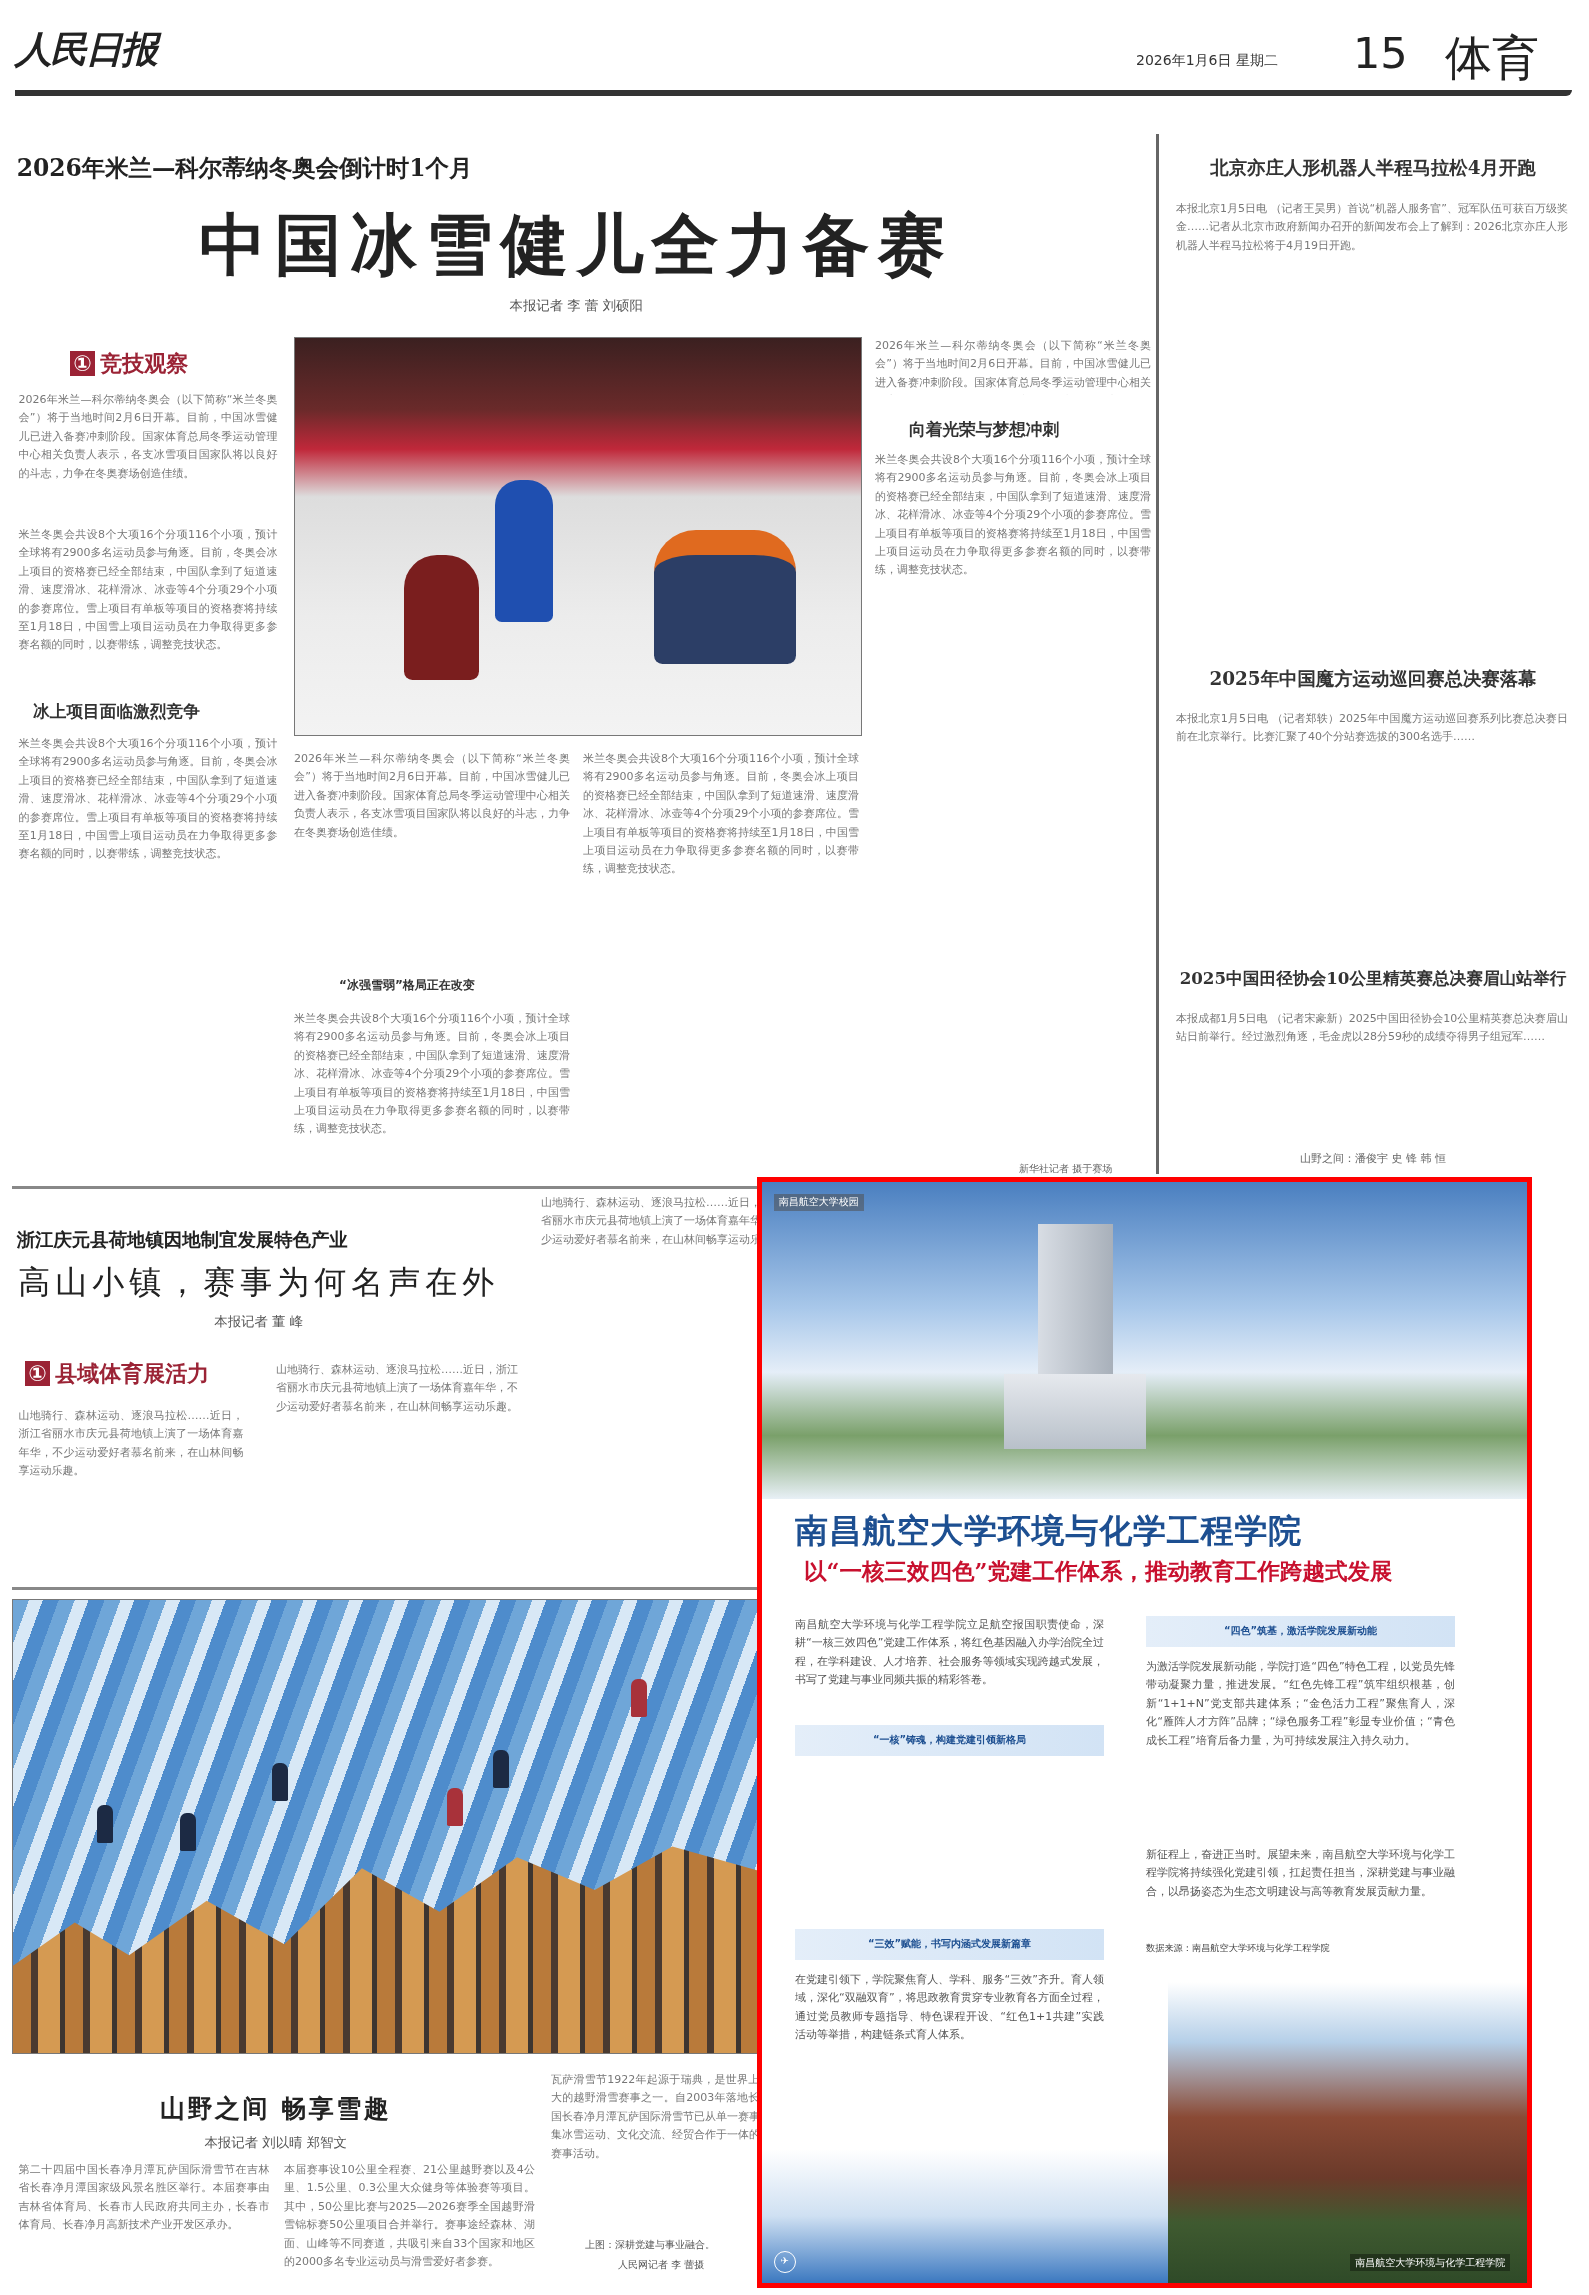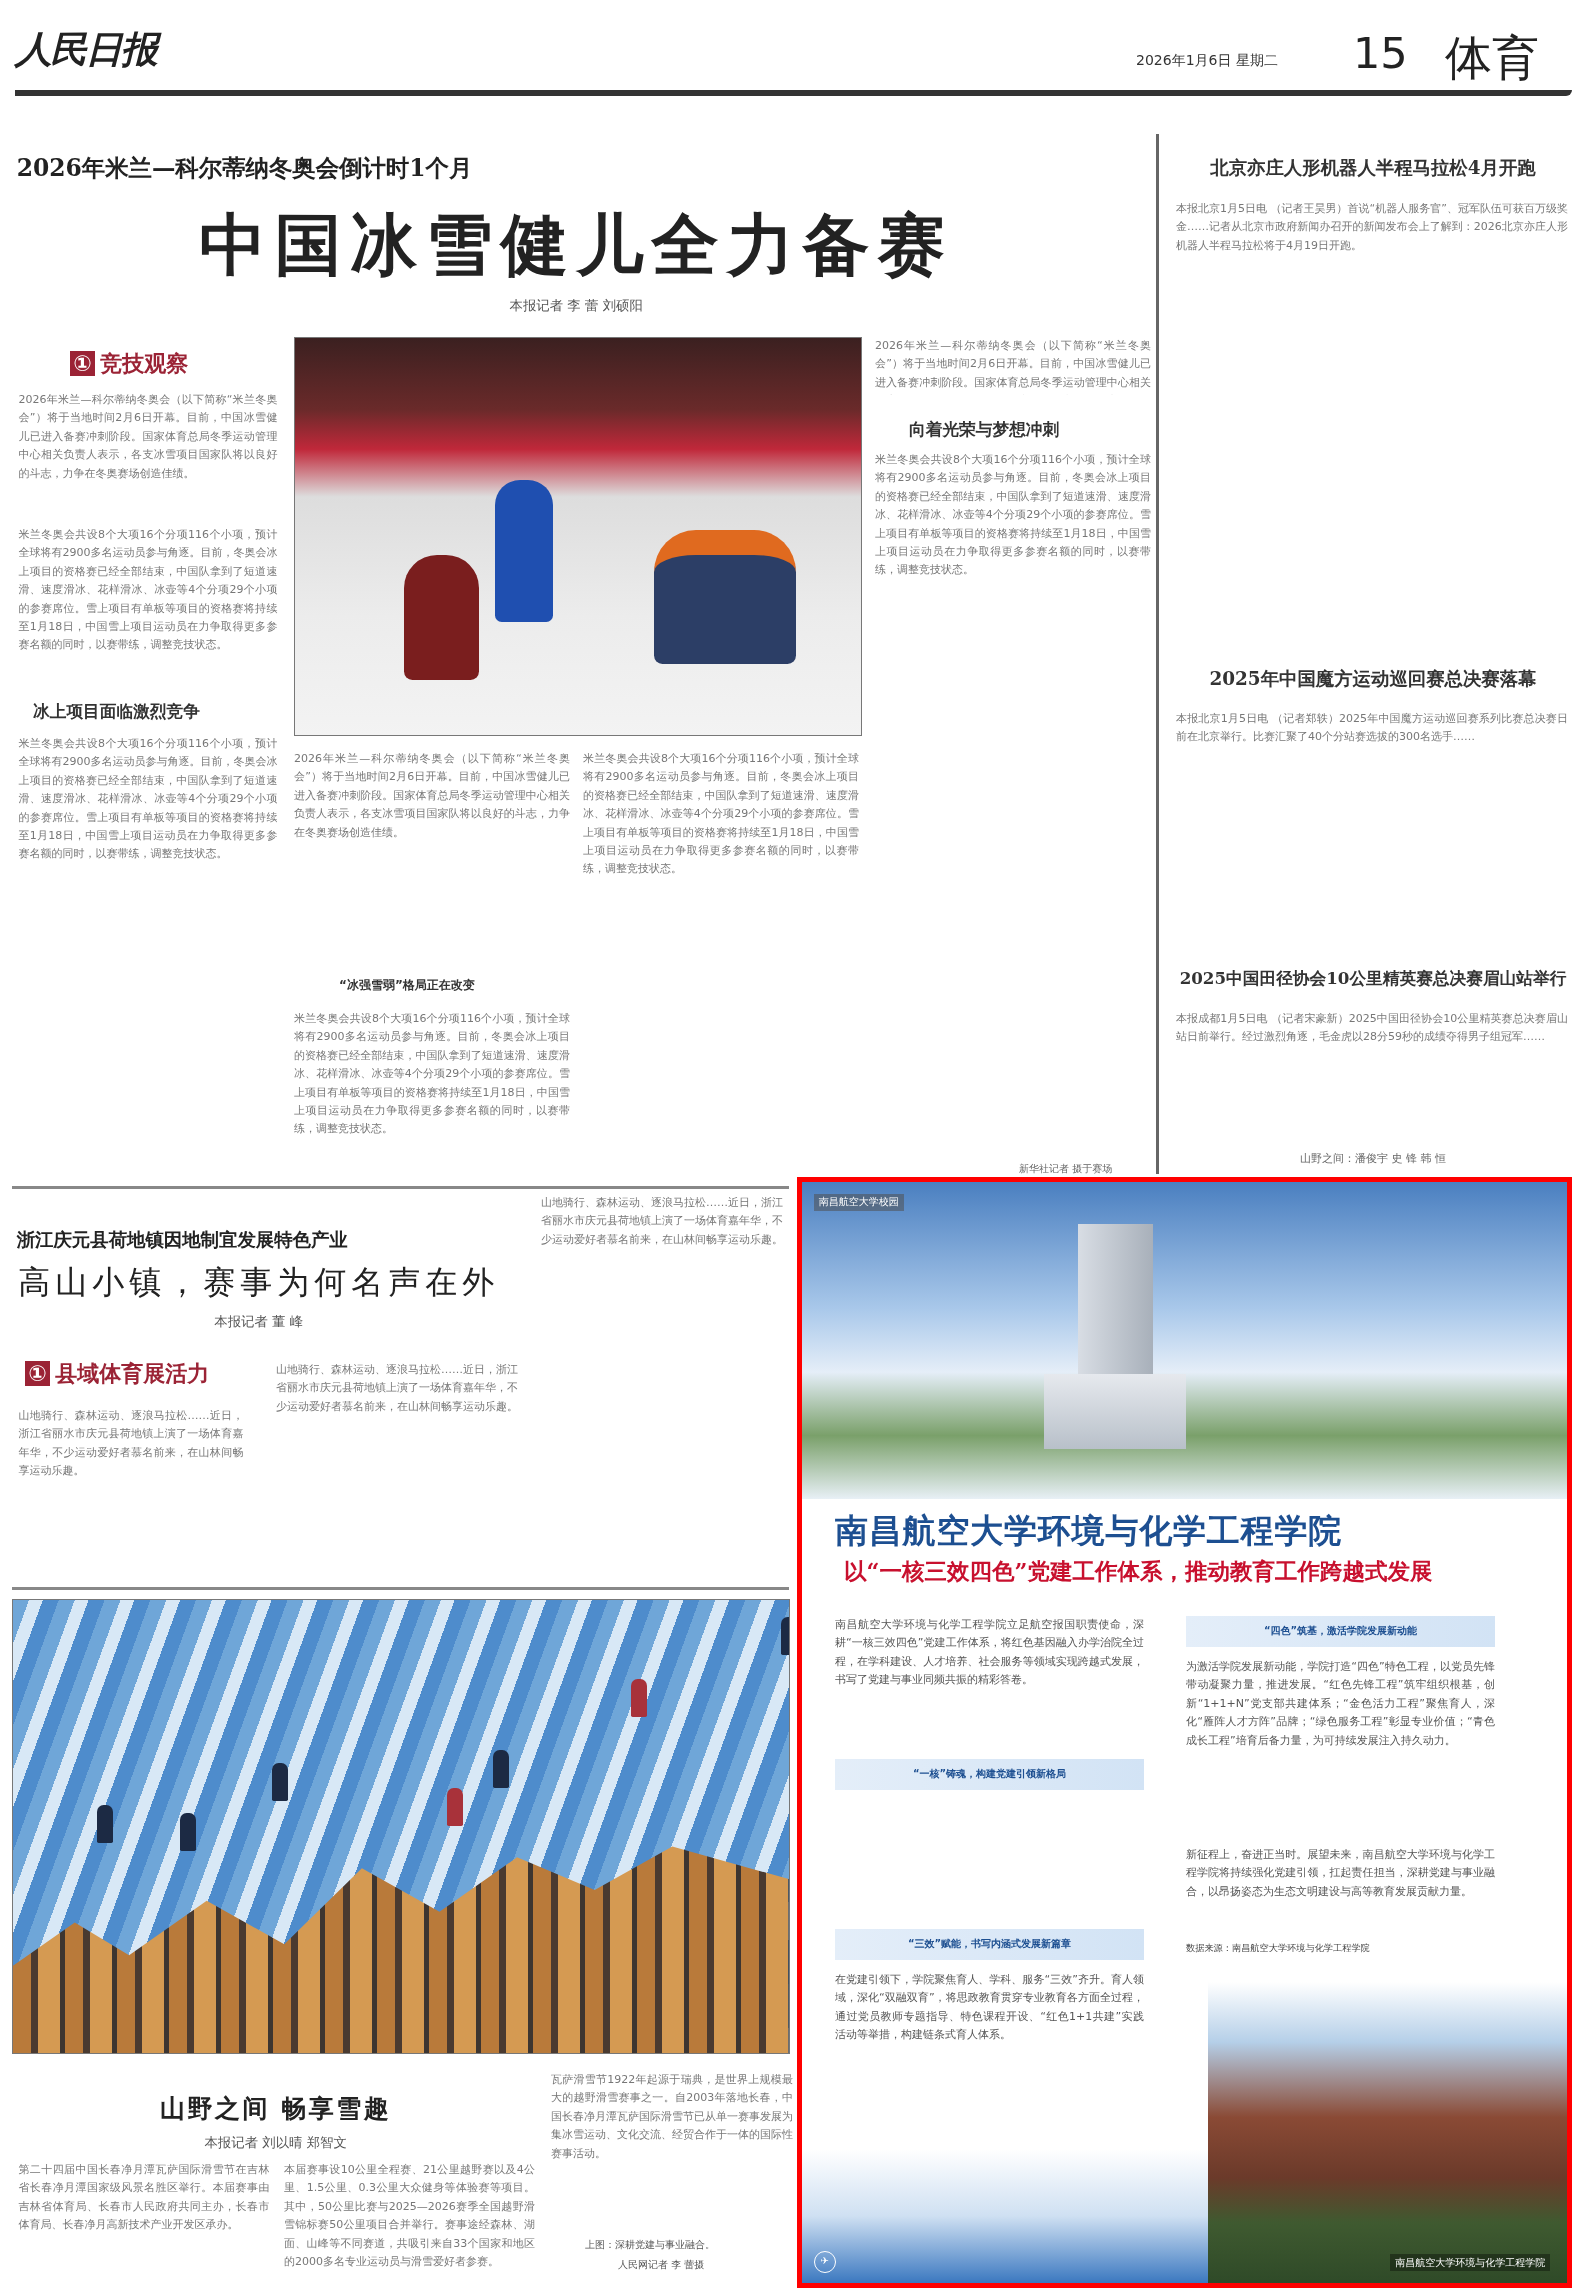--- a/index.html
+++ b/index.html
@@ -22,21 +22,21 @@
   .hrule{height:3.3px;background:#888;}
   .photo{border:1.7px solid #777;overflow:hidden;}
   .skate{background:
      linear-gradient(180deg,#3b2020 0%,#6a2a2a 18%,#c0283a 28%,#ddd 40%,#ececec 70%,#f3f3f3 100%);}
   .skier{position:absolute;width:16.7px;height:38px;border-radius:6.7px 6.7px 1.7px 1.7px;}
   .sky{background:
      repeating-linear-gradient(110deg,#6fa6d8 0 15px,#d8e8f6 15px 28px,#4e8ccc 28px 43px),#7fb0dc;}
   .trees{position:absolute;left:0;right:0;bottom:0;height:48%;
      background:repeating-linear-gradient(90deg,#b97a3a 0 18.4px,#4a3a30 18.4px 25px,#d59a52 25px 47px,#3d3530 47px 52px);
      clip-path:polygon(0 60%,8% 40%,15% 55%,25% 30%,35% 50%,45% 15%,55% 35%,65% 10%,75% 25%,85% 5%,100% 20%,100% 100%,0 100%);}
-  .ad{left:797px;top:1177px;width:775px;height:1111px;border:5px solid #ff0000;background:#fff;overflow:hidden;}
+  .ad{left:757px;top:1177px;width:775px;height:1111px;border:5px solid #ff0000;background:#fff;overflow:hidden;}
   .ad-photo{position:absolute;left:0;top:0;width:100%;height:317px;
      background:linear-gradient(180deg,#4a7fc0 0%,#a9c8ea 40%,#e5eef8 60%,#7aa06a 80%,#e8f0f6 100%);}
   .tower{position:absolute;background:linear-gradient(90deg,#d8dde4,#a8b0ba);}
   .ad-title{position:absolute;left:33px;top:327px;font-size:33px;font-weight:bold;color:#1d4f91;font-family:"DejaVu Sans",sans-serif;letter-spacing:0.8px;}
   .ad-sub{position:absolute;left:42px;top:374px;font-size:22.5px;font-weight:bold;color:#c8102e;font-family:"DejaVu Serif",serif;}
   .ad-sechead{background:linear-gradient(90deg,#e4eef9,#d2e3f5);color:#1d4f91;font-weight:bold;font-size:10px;text-align:center;padding:8.4px 0;font-family:"DejaVu Sans",sans-serif;}
   .ad-building{position:absolute;right:0;bottom:0;width:359px;height:301px;
      background:linear-gradient(180deg,rgba(255,255,255,0) 0%,#b5cfe8 20%,#8a4a35 45%,#6b3a2a 65%,#3f5a30 80%,#2f4a28 100%);}
   .ad-caption{position:absolute;right:16.7px;bottom:11.7px;font-size:10px;color:#fff;background:rgba(0,0,0,.35);padding:1.7px 5px;}
   .ad-tag{position:absolute;left:11.7px;top:11.7px;font-size:10px;color:#fff;background:rgba(80,80,80,.55);padding:1.7px 5px;}
@@ -126,21 +126,21 @@
 <div class="abs ad">
   <div class="ad-photo">
     <div class="tower" style="left:276px;top:42px;width:75px;height:209px;"></div>
     <div class="tower" style="left:242px;top:192px;width:142px;height:75px;background:linear-gradient(180deg,#e6e9ee,#b8c0c9);"></div>
     <div class="ad-tag">南昌航空大学校园</div>
   </div>
   <div class="ad-title">南昌航空大学环境与化学工程学院</div>
   <div class="ad-sub">以“一核三效四色”党建工作体系，推动教育工作跨越式发展</div>
 
   <div class="abs body-text" style="left:33px;top:434px;width:309px;height:100px;overflow:hidden;color:#555;">南昌航空大学环境与化学工程学院立足航空报国职责使命，深耕“一核三效四色”党建工作体系，将红色基因融入办学治院全过程，在学科建设、人才培养、社会服务等领域实现跨越式发展，书写了党建与事业同频共振的精彩答卷。</div>
-  <div class="abs ad-sechead" style="left:33px;top:543px;width:309px;margin-top:34px;">“一核”铸魂，构建党建引领新格局</div>
+  <div class="abs ad-sechead" style="left:33px;top:543px;width:309px;">“一核”铸魂，构建党建引领新格局</div>
   <div class="abs ad-sechead" style="left:33px;top:747px;width:309px;">“三效”赋能，书写内涵式发展新篇章</div>
   <div class="abs body-text" style="left:33px;top:789px;width:309px;height:167px;overflow:hidden;color:#555;">在党建引领下，学院聚焦育人、学科、服务“三效”齐升。育人领域，深化“双融双育”，将思政教育贯穿专业教育各方面全过程，通过党员教师专题指导、特色课程开设、“红色1+1共建”实践活动等举措，构建链条式育人体系。</div>
 
   <div class="abs ad-sechead" style="left:384px;top:434px;width:309px;">“四色”筑基，激活学院发展新动能</div>
   <div class="abs body-text" style="left:384px;top:476px;width:309px;height:184px;overflow:hidden;color:#555;">为激活学院发展新动能，学院打造“四色”特色工程，以党员先锋带动凝聚力量，推进发展。“红色先锋工程”筑牢组织根基，创新“1+1+N”党支部共建体系；“金色活力工程”聚焦育人，深化“雁阵人才方阵”品牌；“绿色服务工程”彰显专业价值；“青色成长工程”培育后备力量，为可持续发展注入持久动力。</div>
   <div class="abs body-text" style="left:384px;top:664px;width:309px;height:92px;overflow:hidden;color:#555;">新征程上，奋进正当时。展望未来，南昌航空大学环境与化学工程学院将持续强化党建引领，扛起责任担当，深耕党建与事业融合，以昂扬姿态为生态文明建设与高等教育发展贡献力量。</div>
   <div class="abs" style="left:384px;top:760px;width:309px;text-align:left;font-size:9.2px;color:#444;font-family:Liberation Mono, monospace;">数据来源：南昌航空大学环境与化学工程学院</div>
 
   <div class="ad-mist"></div>
   <div class="ad-building"></div>

